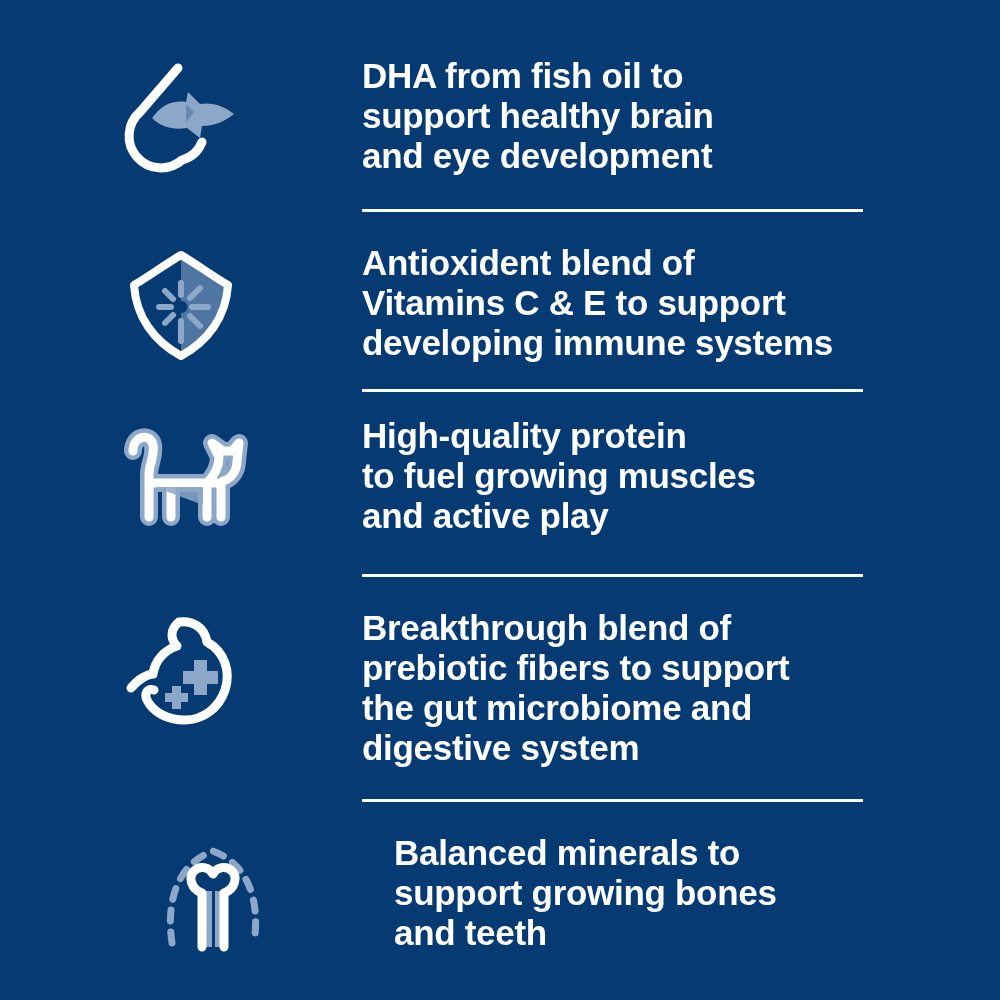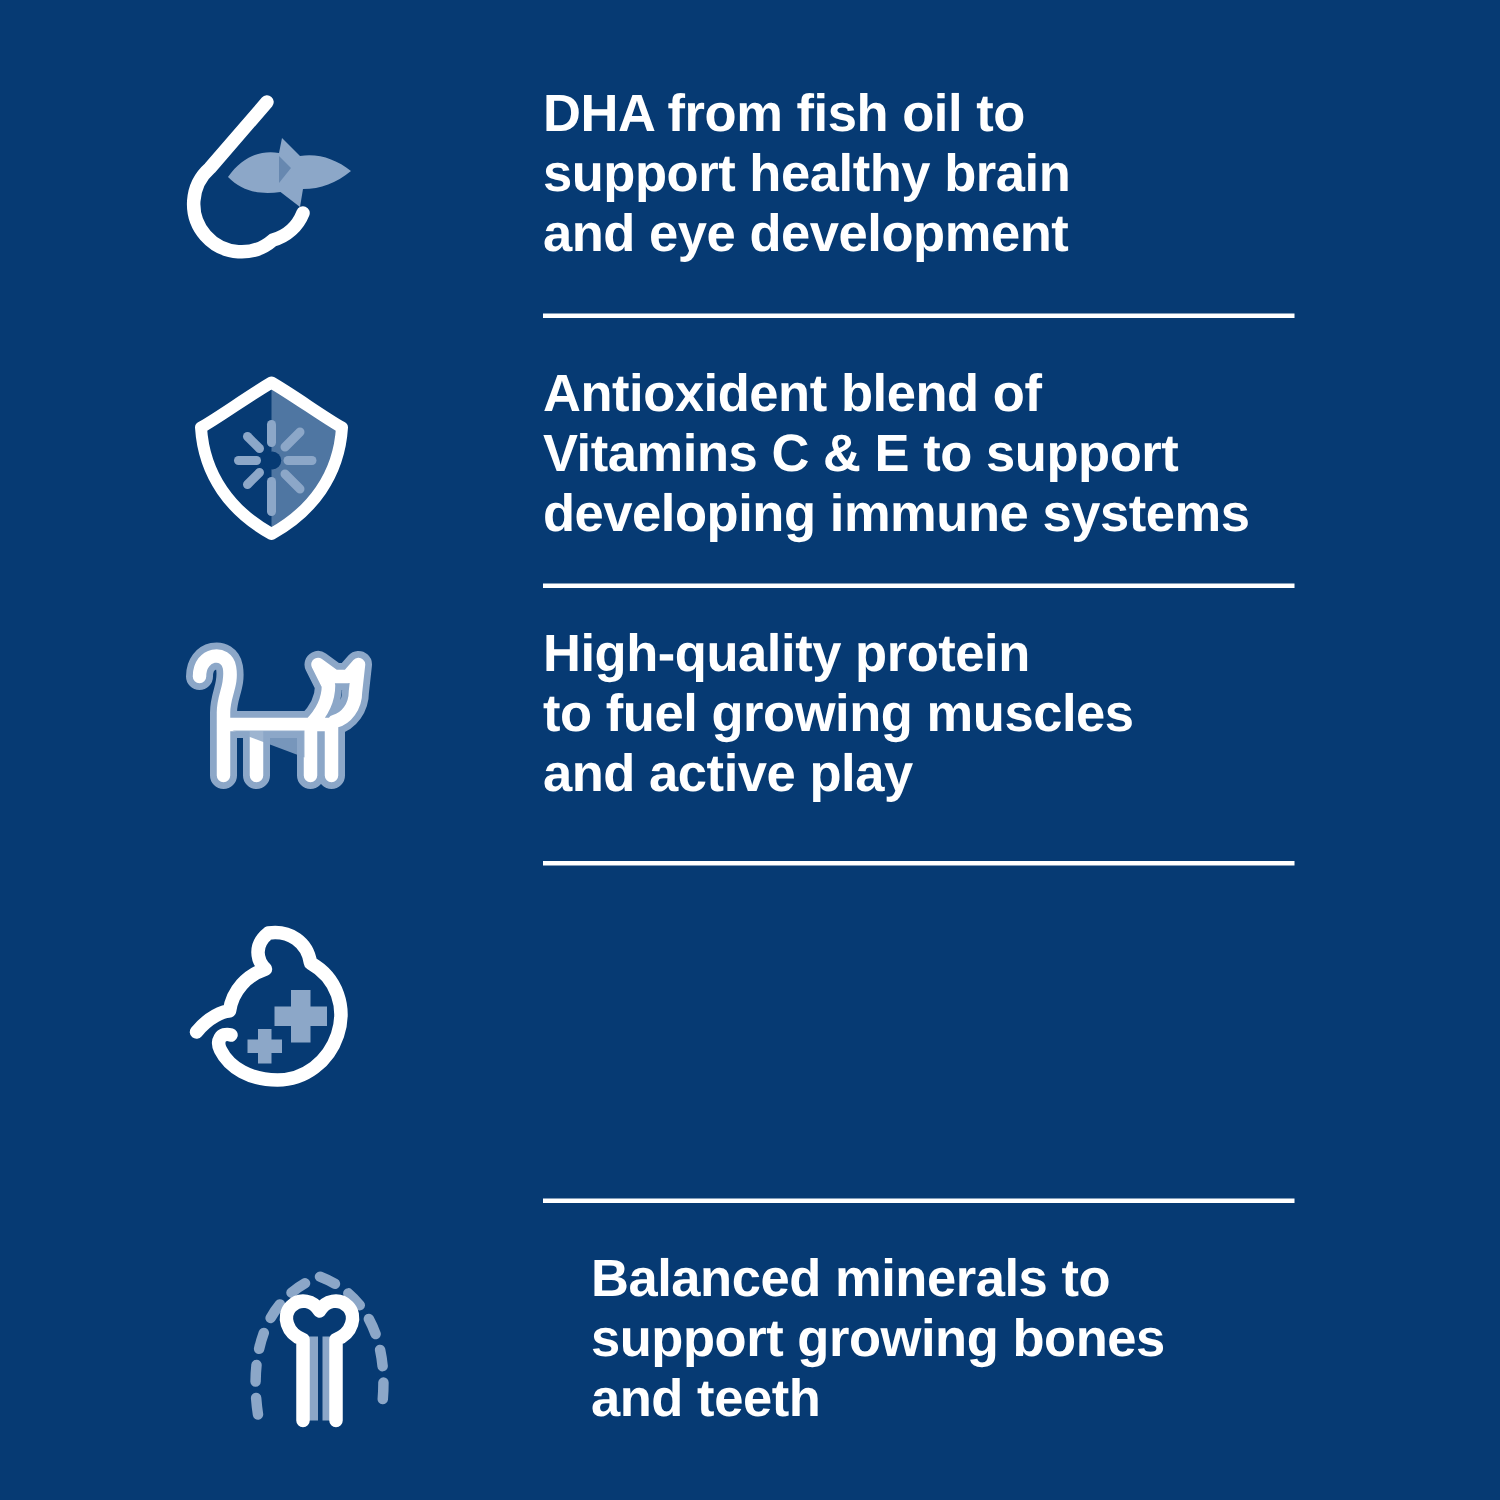--- a/index.html
+++ b/index.html
@@ -152,20 +152,26 @@
                  C28 66 18 70 10 80
                  M58 14 C72 12 84 20 86 34 C104 44 110 64 104 82
                  C98 100 82 112 64 112 C46 112 32 104 26 92
                  C23 86 26 80 33 82" fill="none" stroke="#FFFFFF" stroke-width="9" stroke-linecap="round" stroke-linejoin="round"></path>
         <g fill="#8CA7C8">
           <path d="M73 52 h13 v11 h11 v13 h-11 v11 h-13 v-11 h-11 v-13 h11 z"></path>
           <path d="M51 78 h9 v7 h7 v9 h-7 v7 h-9 v-7 h-7 v-9 h7 z"></path>
         </g>
       </svg>
     </div>
+    <div class="text-cell">
+      <p class="feature-text">Breakthrough blend of
+prebiotic fibers to support
+the gut microbiome and
+digestive system</p>
+    </div>
   </div>
 
   <div class="divider" style="top:799px;"></div>
 
   <div class="feature-row" style="top:833px;margin-left:32px;">
     <div class="icon-cell">
       <svg width="110" height="120" viewBox="0 0 110 120" aria-hidden="true">
         <path d="M14 110 C8 70 18 32 55 18 C92 32 102 70 96 110" fill="none" stroke="#8CA7C8" stroke-width="7" stroke-linecap="round" stroke-dasharray="11 11"></path>
         <rect x="47" y="58" width="7" height="56" fill="#8CA7C8"></rect>
         <rect x="57" y="58" width="7" height="56" fill="#8CA7C8"></rect>

